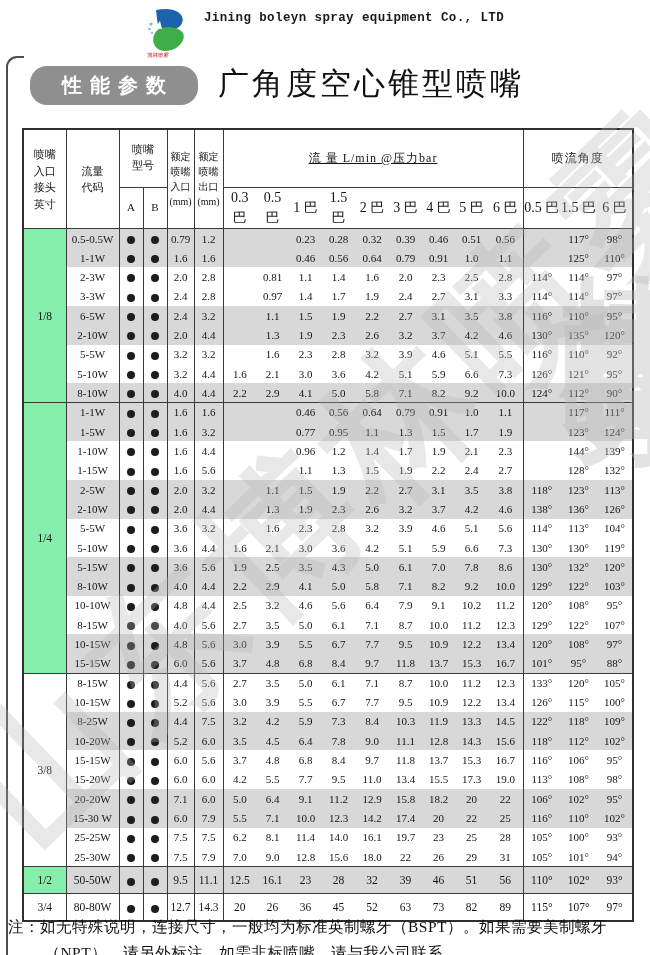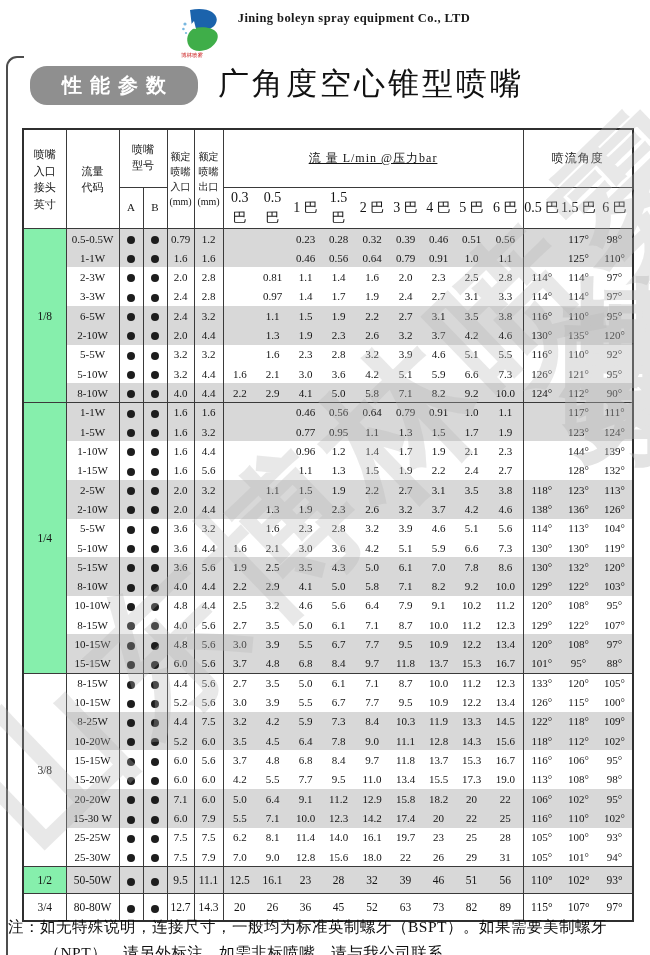--- a/index.html
+++ b/index.html
@@ -18,21 +18,21 @@
   .brand{ position:absolute; top:8px; left:0; width:100%; display:flex;
           justify-content:center; align-items:flex-start; gap:12px; }
   .logo{ width:46px; height:50px; position:relative; flex:0 0 auto; }
   .brand-text{ text-align:left; }
   .company-cn{
     font-size:17px; font-weight:bold; letter-spacing:5px;
     border-bottom:2px solid #1c1c1c; padding-bottom:3px; white-space:nowrap;
   }
   .company-en{
     font-size:12.5px; font-weight:bold; margin-top:3px; letter-spacing:0.4px;
-    font-family:Liberation Serif, serif;
+    font-family:Liberation Mono, monospace;
   }
   
   .badge{
     position:absolute; left:30px; top:66px; background:#8f8f8f; color:#ffffff;
     font-family:"Liberation Sans", sans-serif; font-size:20px; font-weight:bold;
     letter-spacing:8px; padding:6px 24px 6px 32px; border-radius:17px;
   }
   .page-title{
     position:absolute; left:218px; top:63px; font-size:31px; letter-spacing:3px;
     color:#111; font-family:"DejaVu Serif", serif;

